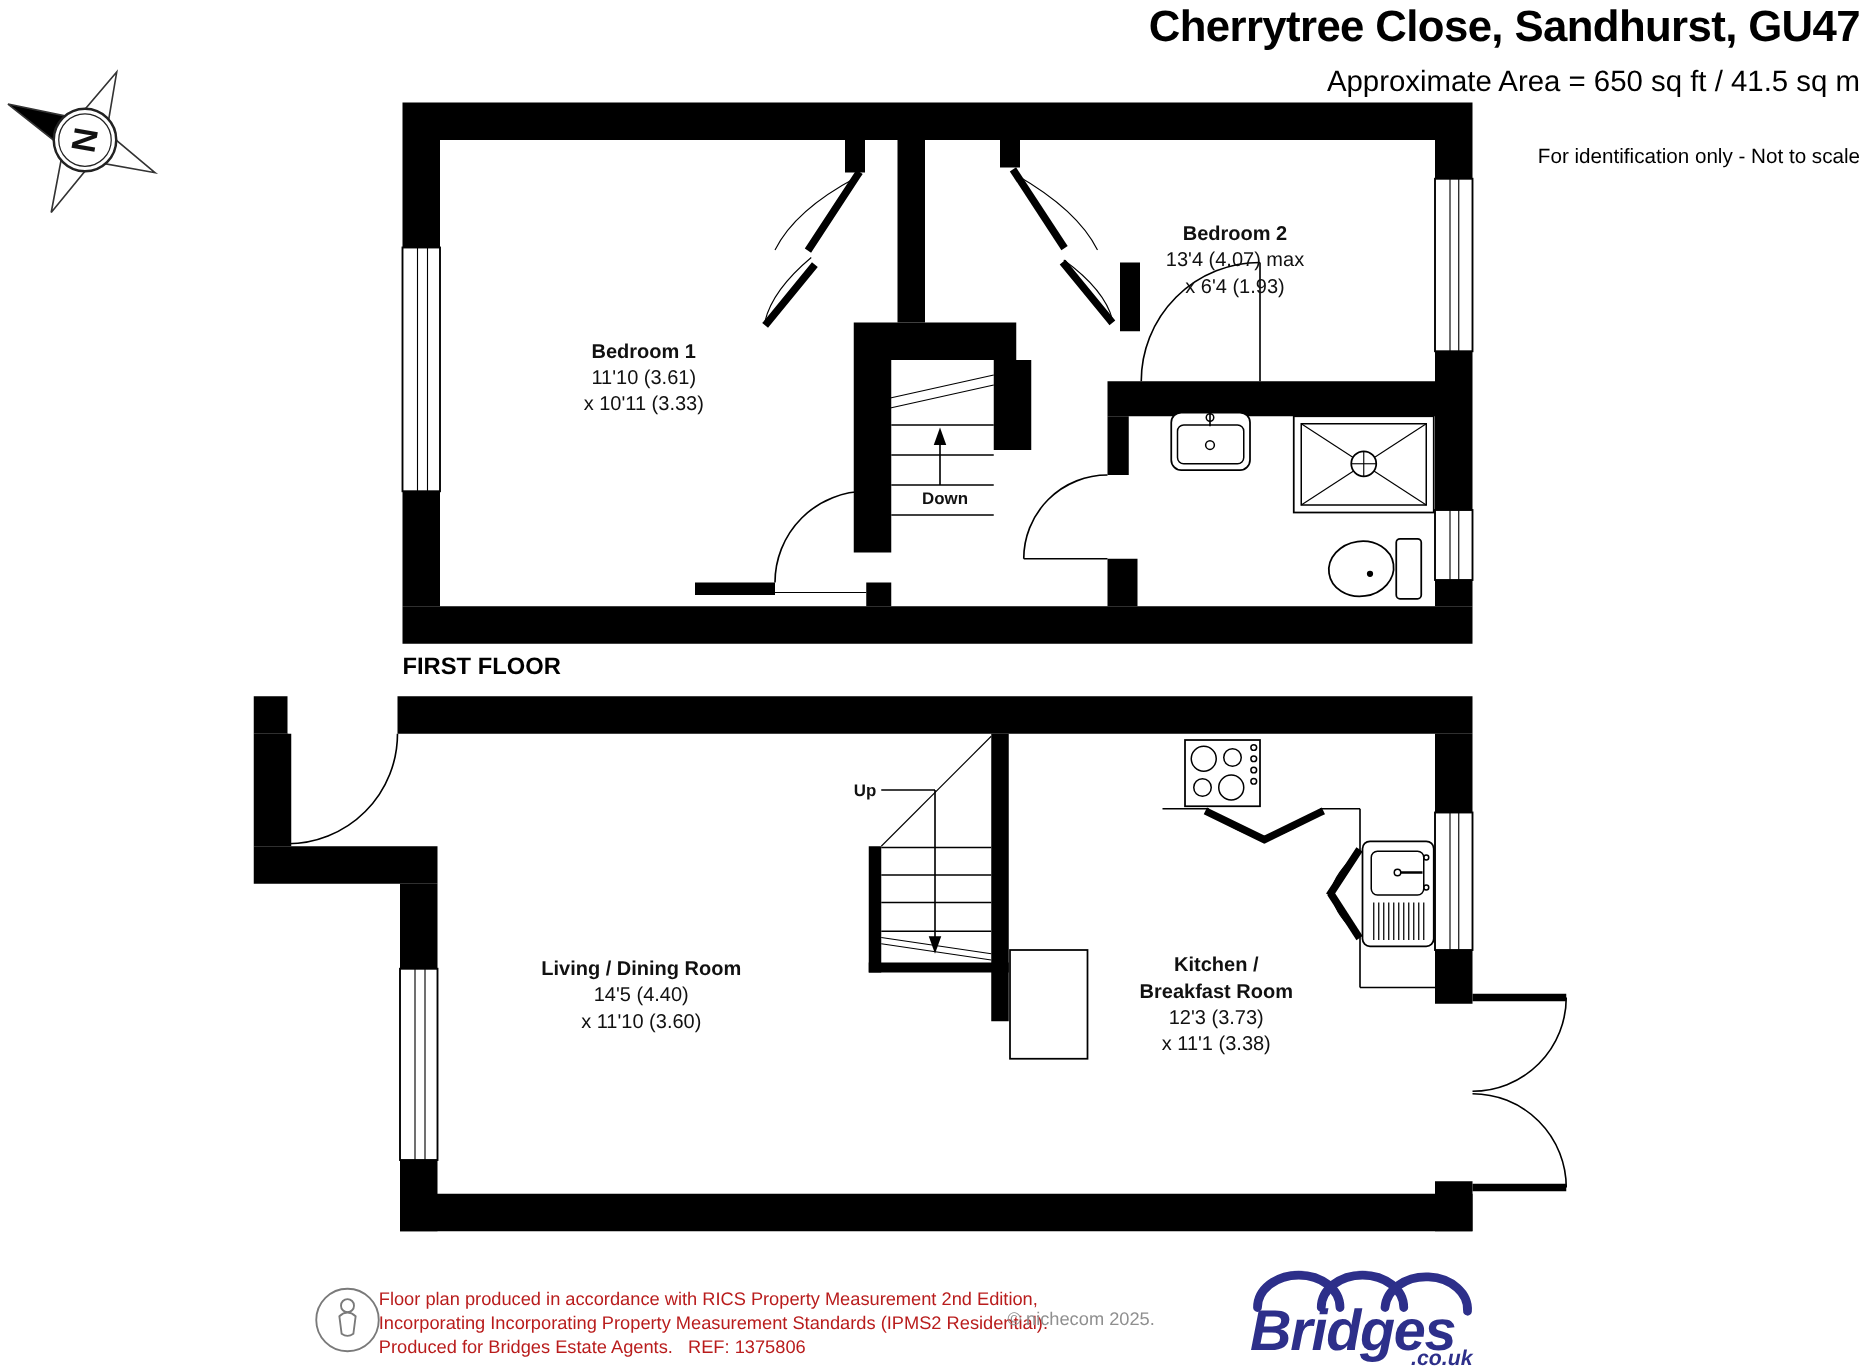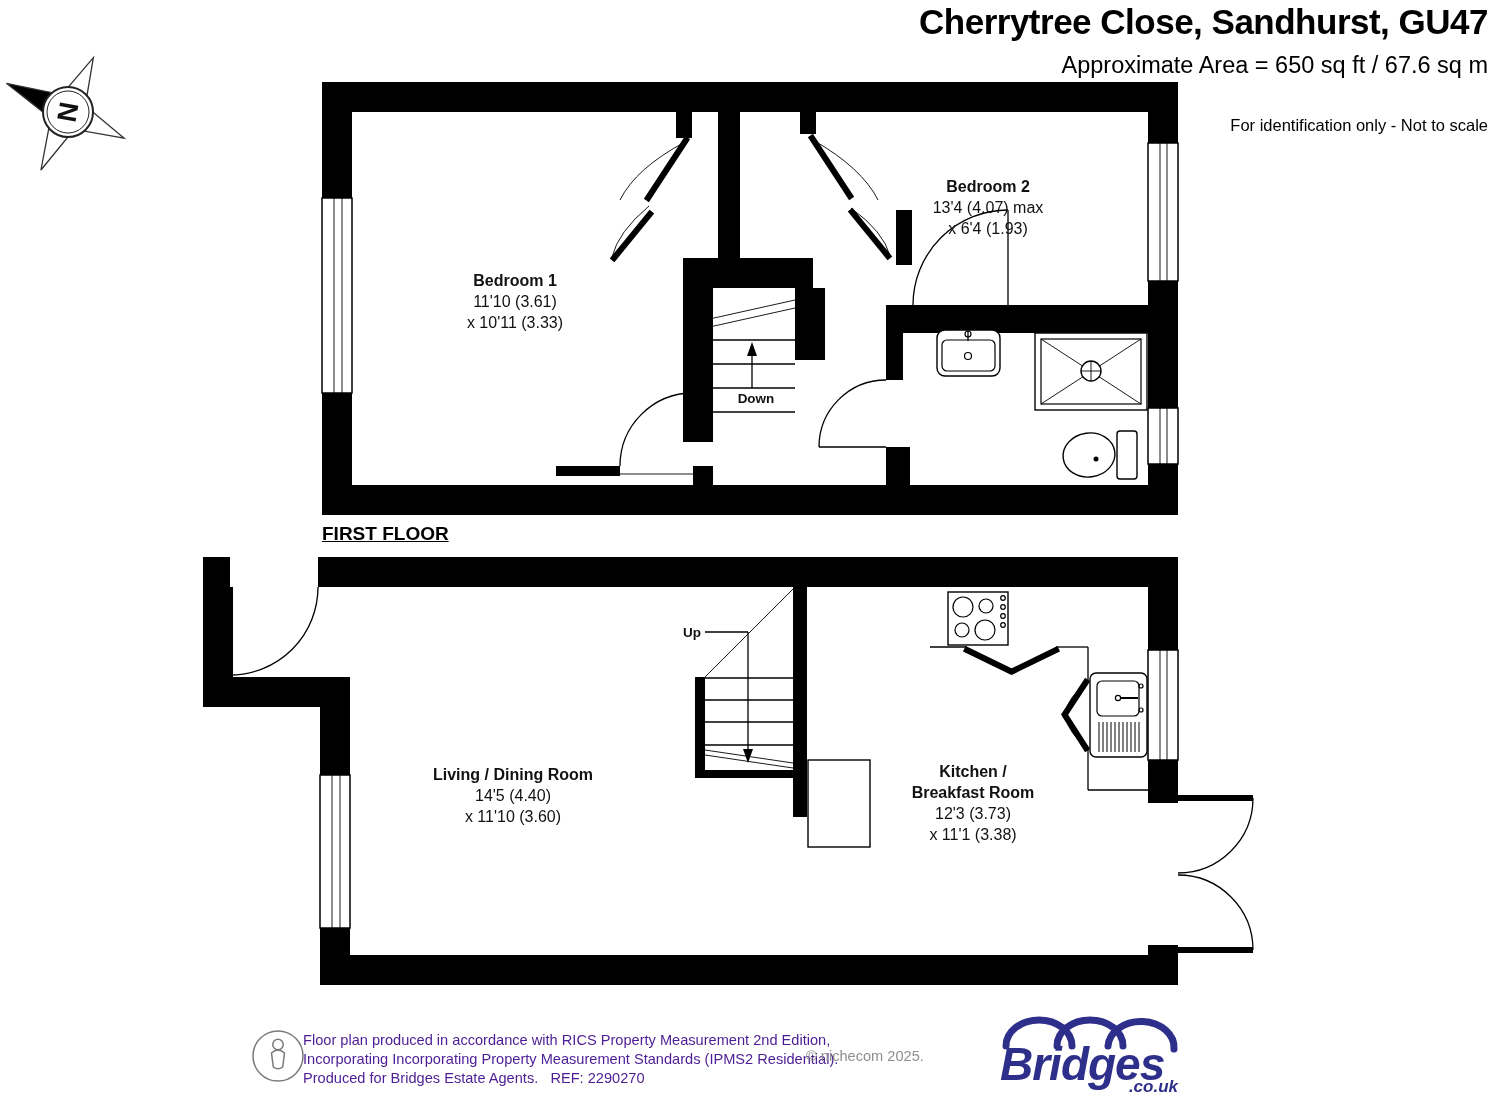--- a/index.html
+++ b/index.html
@@ -2,45 +2,45 @@
 <html><head>
 <meta charset="utf-8">
 <style>
   html,body{margin:0;padding:0;background:#fff;}
   #stage{position:relative;width:1496px;height:1096px;background:#ffffff;overflow:hidden;
          font-family:"Liberation Sans", sans-serif;color:#000;}
   .abs{position:absolute;}
   .hdr-title{right:8px;top:2px;font-size:35px;font-weight:bold;letter-spacing:-0.5px;}
   .hdr-area{right:8px;top:52px;font-size:23.5px;}
   .hdr-note{right:8px;top:88px;font-size:16.5px;margin-top:28px;}
-  .floor-caption{font-size:19px;font-weight:bold;text-decoration:underline;}
+  .floor-caption{font-size:19px;font-weight:bold;}
   svg text{font-family:"Liberation Sans", sans-serif;fill:#111;}
   .room-name{font-size:16px;font-weight:bold;}
   .room-dim{font-size:16px;}
   .stair-label{font-size:13.5px;font-weight:bold;}
   .wall{fill:#000;stroke:none;}
   .thin{stroke:#000;stroke-width:1.3;fill:none;}
   .hair{stroke:#000;stroke-width:0.9;fill:none;}
   .thick{stroke:#000;stroke-width:6;fill:none;stroke-linecap:square;}
   .fix{stroke:#000;stroke-width:1.4;fill:#fff;}
   .fix2{stroke:#000;stroke-width:1.2;fill:none;}
   .win{fill:#fff;stroke:#000;stroke-width:1.5;}
-  .rics{left:303px;font-size:14.6px;color:#4c1d95;white-space:pre;line-height:19px;}
+  .rics{left:303px;font-size:14.6px;color:#b91c1c;white-space:pre;line-height:19px;}
   .copyright{left:806px;top:1048px;font-size:14.6px;color:#8f8f8f;text-align:center;}
   .logo-navy{fill:#2d2f8a;}
   .logo-arc{stroke:#2d2f8a;stroke-width:7;fill:none;stroke-linecap:round;}
   .gray-icon{stroke:#7a7a7a;fill:none;stroke-width:1.5;}
 </style>
 </head>
 <body>
 
 <div id="stage">
 
   <div class="abs hdr-title">Cherrytree Close, Sandhurst, GU47</div>
-  <div class="abs hdr-area">Approximate Area = 650 sq ft / 67.6 sq m</div>
+  <div class="abs hdr-area">Approximate Area = 650 sq ft / 41.5 sq m</div>
   <div class="abs hdr-note">For identification only - Not to scale</div>
 
   <svg class="abs" style="left:0;top:28px" width="150" height="160" viewBox="0 28 150 160">
     <g transform="rotate(25 68 112)" stroke="#333" stroke-width="1.3">
       <polygon points="68,52 81,99 55,99" fill="#fff"></polygon>
       <polygon points="130,112 81,99 81,125" fill="#fff"></polygon>
       <polygon points="68,176 55,125 81,125" fill="#fff"></polygon>
       <polygon points="0,112 55,99 55,125" fill="#000"></polygon>
     </g>
     <circle cx="68" cy="112" r="25" fill="#fff" stroke="#222" stroke-width="2"></circle>
@@ -257,21 +257,21 @@
   <div class="abs floor-caption" style="left:322px;top:961px">GROUND FLOOR</div>
 
   <svg class="abs" style="left:250px;top:1028px" width="56" height="56" viewBox="0 0 56 56">
     <circle class="gray-icon" cx="28" cy="28" r="25"></circle>
     <circle class="gray-icon" cx="28" cy="16.5" r="5.2"></circle>
     <path class="gray-icon" d="M21.5,25 q6.5,-6 13,0 l-1.8,14 q-4.7,3.4 -9.4,0 z"></path>
   </svg>
 
   <div class="abs rics" style="top:1031px">Floor plan produced in accordance with RICS Property Measurement 2nd Edition,</div>
   <div class="abs rics" style="top:1050px">Incorporating Incorporating Property Measurement Standards (IPMS2 Residential).</div>
-  <div class="abs rics" style="top:1069px">Produced for Bridges Estate Agents.   REF: 2290270</div>
+  <div class="abs rics" style="top:1069px">Produced for Bridges Estate Agents.   REF: 1375806</div>
   <div class="abs copyright">© nichecom 2025.</div>
 
   <svg class="abs" style="left:998px;top:1010px" width="195" height="85" viewBox="0 0 195 85">
     <path class="logo-arc" d="M8,36 A33,26 0 0 1 74,36"></path>
     <path class="logo-arc" d="M59,36 A33,26 0 0 1 125,36"></path>
     <path class="logo-arc" d="M110,36 A33,26 0 0 1 176,39"></path>
     <text class="logo-navy" x="2" y="70" style="font-size:46px;font-weight:bold;font-style:italic;letter-spacing:-1px">Bridges</text>
     <text class="logo-navy" x="180" y="82" text-anchor="end" style="font-size:17px;font-weight:bold;font-style:italic">.co.uk</text>
   </svg>
 

